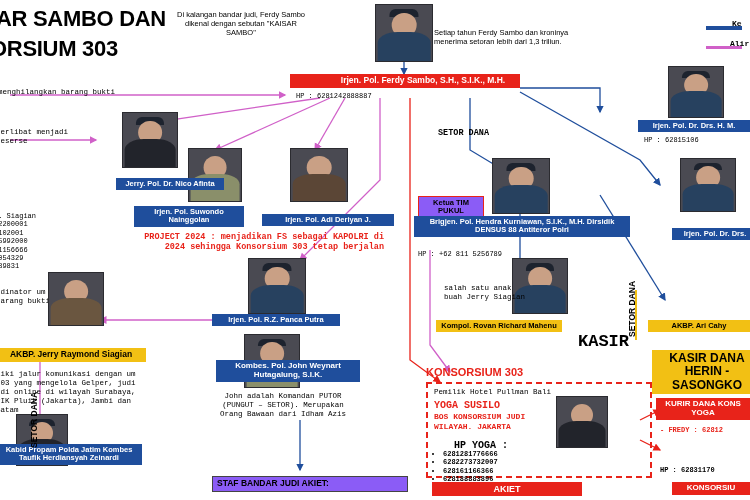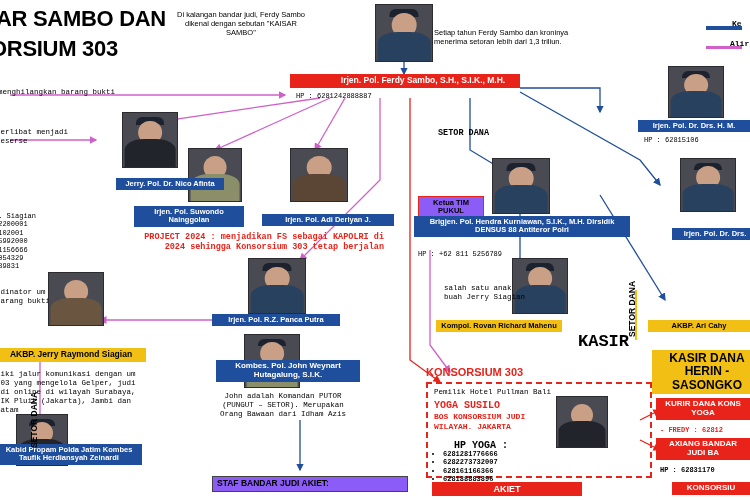--- a/index.html
+++ b/index.html
@@ -262,21 +262,20 @@
 
   <div class="lbl yellowbox" style="left:-4px; top:348px; width:150px; font-size:8.5px;">AKBP. Jerry Raymond Siagian</div>
 
   <div class="lbl bluebox" style="left:216px; top:360px; width:144px; font-size:8px;">Kombes. Pol. John Weynart Hutagalung, S.I.K.</div>
 
   <div class="lbl bluebox" style="left:-4px; top:444px; width:146px; font-size:7.5px;">Kabid Propam Polda Jatim Kombes Taufik Herdiansyah Zeinardi</div>
 
   <div class="lbl redbox" style="left:656px; top:398px; width:94px; font-size:8px;">KURIR DANA KONS YOGA</div>
   <div class="plain" style="left:660px; top:426px; font-size:7px; color:#e8231a; font-weight:bold;">- FREDY : 62812</div>
 
-  <div class="lbl redbox" style="left:656px; top:438px; width:94px; font-size:8px;">AXIANG BANDAR JUDI BA</div>
   <div class="plain" style="left:660px; top:466px; font-size:7px; font-weight:bold;">HP : 62831170</div>
 
   <div class="lbl redbox" style="left:672px; top:482px; width:78px; font-size:8px;">KONSORSIU</div>
 
   <div class="lbl whitebox" style="left:212px; top:476px; width:196px; font-size:8.5px; border:1px solid #444; text-align:left;">STAF BANDAR JUDI AKIET:</div>
 
   <div class="lbl redbox" style="left:432px; top:482px; width:150px; font-size:9px;">AKIET</div>
 
   <div class="konsortium-hdr" style="left:426px; top:366px; font-size:11px;">KONSORSIUM 303</div>
   <div class="dashred" style="left:426px; top:382px; width:226px; height:96px;"></div>

